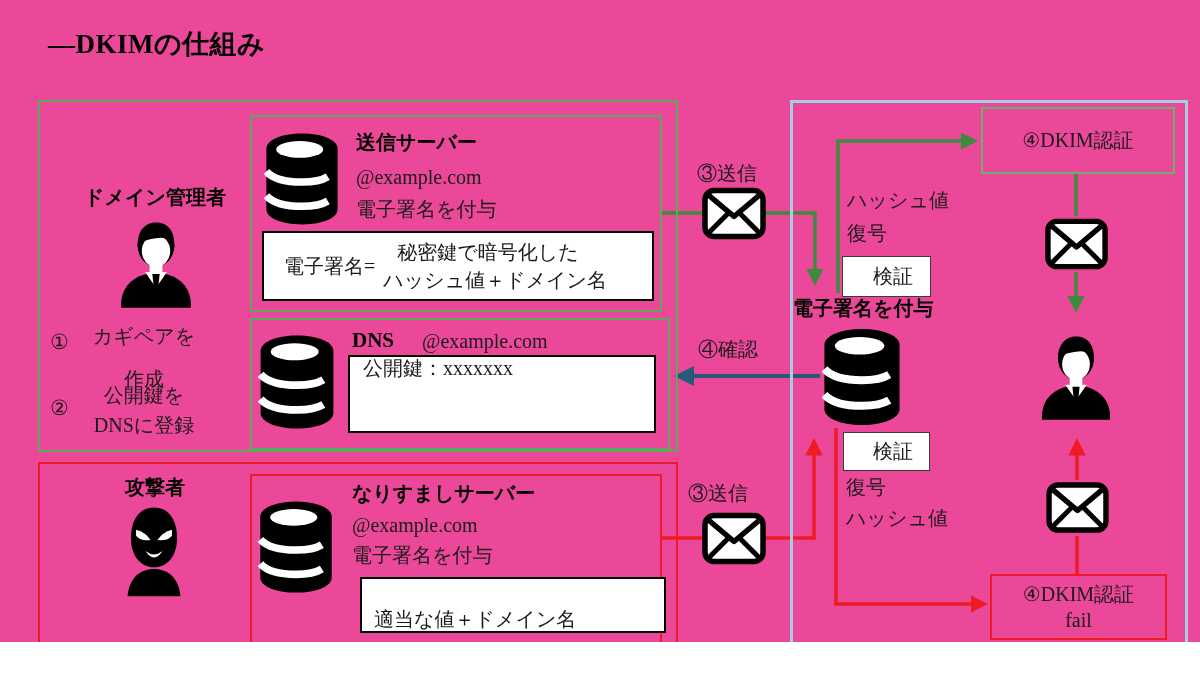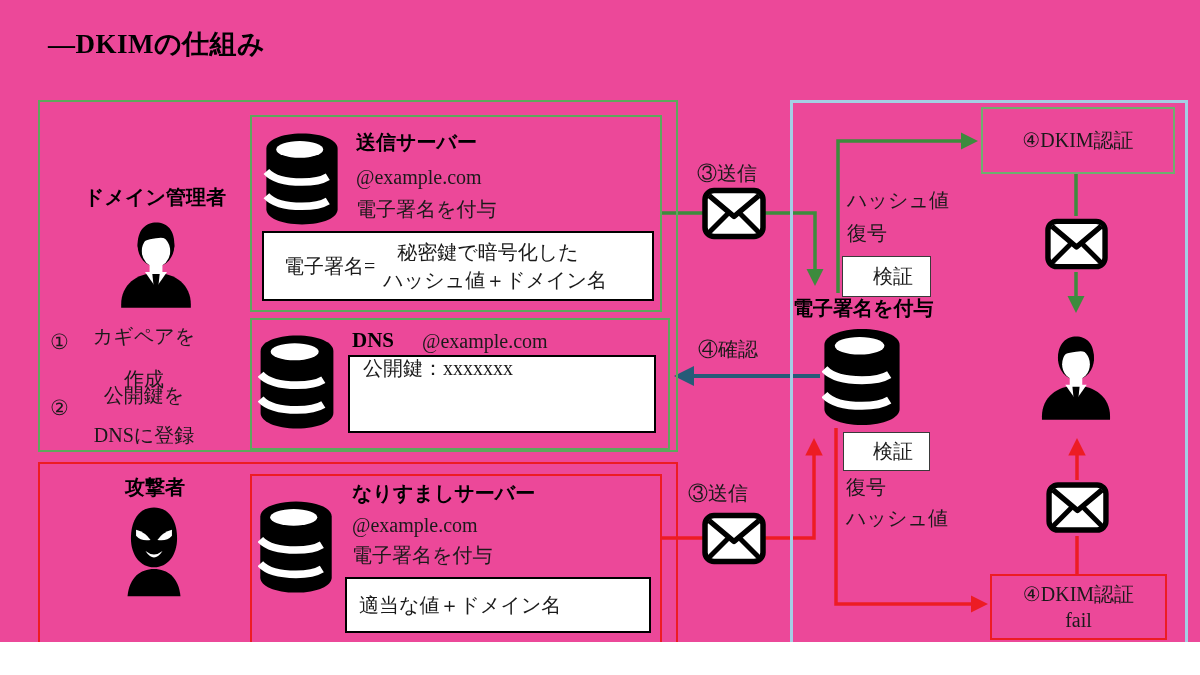--- a/index.html
+++ b/index.html
@@ -80,21 +80,21 @@
 
   <div class="abs t" style="left:50px;top:330px;font-size:21px;">①</div>
   <div class="abs t center" style="left:84px;top:325px;width:120px;">
     <div>カギペアを</div>
     <div style="margin-top:20px;">作成</div>
   </div>
 
   <div class="abs t" style="left:50px;top:396px;font-size:21px;">②</div>
   <div class="abs t center" style="left:74px;top:384px;width:140px;">
     <div>公開鍵を</div>
-    <div style="margin-top:17px;">DNSに登録</div>
+    <div style="margin-top:7px;">DNSに登録</div>
   </div>
 
   <div class="abs frame-green" style="left:250px;top:115px;width:408px;height:193px;"></div>
   <div class="abs icon-wrap" style="left:262px;top:132px;width:80px;height:94px;">
     <svg viewBox="0 0 100 124">
       <path d="M50 2 C22 2 3 11 3 22 L3 102 C3 113 22 122 50 122 C78 122 97 113 97 102 L97 22 C97 11 78 2 50 2 Z" fill="#000"></path>
       <ellipse cx="47" cy="23" rx="31" ry="11" fill="#fff"></ellipse>
       <path d="M3 52 C11 61 28 66 50 66 C64 66 76 64 84 59" stroke="#fff" stroke-width="10" fill="none"></path>
       <path d="M3 84 C11 93 28 98 50 98 C64 98 76 96 84 91" stroke="#fff" stroke-width="10" fill="none"></path>
     </svg>
@@ -144,21 +144,21 @@
     <svg viewBox="0 0 100 124">
       <path d="M50 2 C22 2 3 11 3 22 L3 102 C3 113 22 122 50 122 C78 122 97 113 97 102 L97 22 C97 11 78 2 50 2 Z" fill="#000"></path>
       <ellipse cx="47" cy="23" rx="31" ry="11" fill="#fff"></ellipse>
       <path d="M3 52 C11 61 28 66 50 66 C64 66 76 64 84 59" stroke="#fff" stroke-width="10" fill="none"></path>
       <path d="M3 84 C11 93 28 98 50 98 C64 98 76 96 84 91" stroke="#fff" stroke-width="10" fill="none"></path>
     </svg>
   </div>
   <div class="abs t bold" style="left:352px;top:482px;">なりすましサーバー</div>
   <div class="abs t" style="left:352px;top:514px;">@example.com</div>
   <div class="abs t" style="left:352px;top:544px;">電子署名を付与</div>
-  <div class="abs frame-black" style="left:345px;top:577px;width:302px;height:52px;display:flex;align-items:center;">
+  <div class="abs frame-black" style="left:360px;top:577px;width:302px;height:52px;display:flex;align-items:flex-end;">
     <div class="t" style="margin-left:12px;">適当な値＋ドメイン名</div>
   </div>
 
   <div class="abs t" style="left:697px;top:162px;">③送信</div>
   <div class="abs icon-wrap" style="left:702px;top:187px;width:64px;height:53px;">
     <svg viewBox="0 0 64 52">
       <rect x="3" y="3" width="58" height="46" rx="9" fill="#fff" stroke="#000" stroke-width="5.5"></rect>
       <path d="M7 8 L32 29 L57 8" fill="none" stroke="#000" stroke-width="5.5" stroke-linejoin="round"></path>
       <path d="M8 44 L25 27 M56 44 L39 27" stroke="#000" stroke-width="5" stroke-linecap="round"></path>
     </svg>

